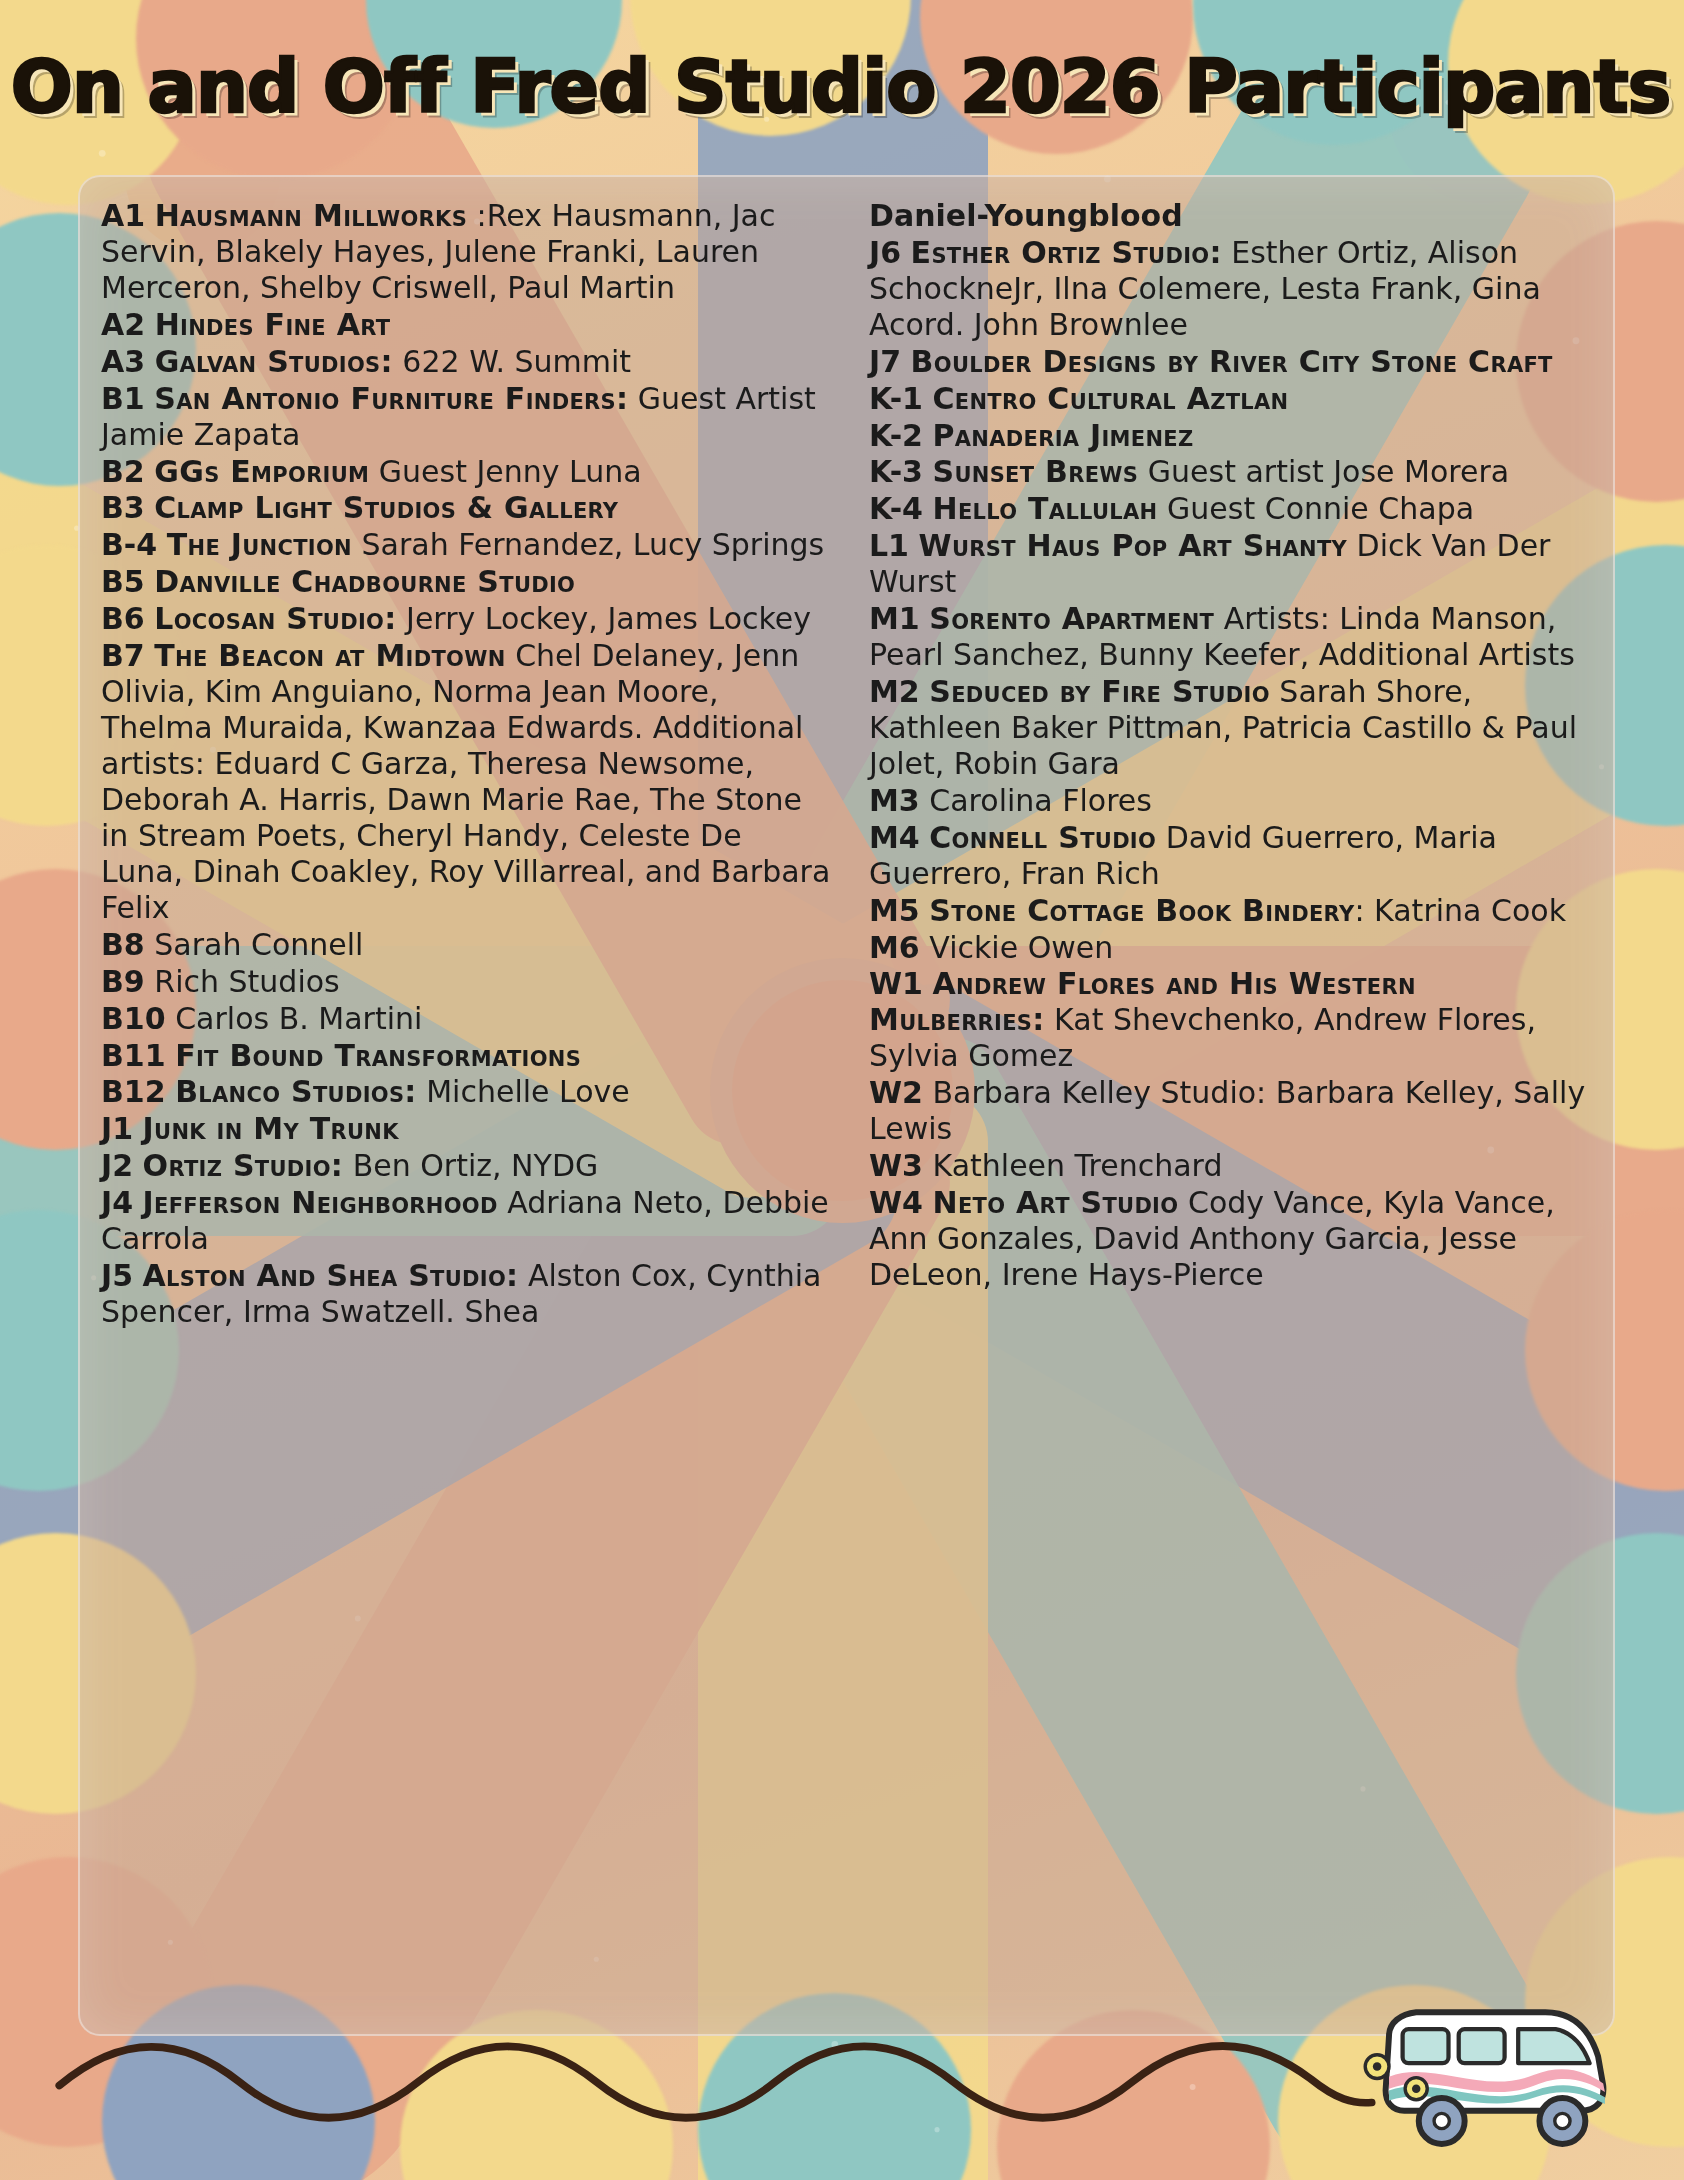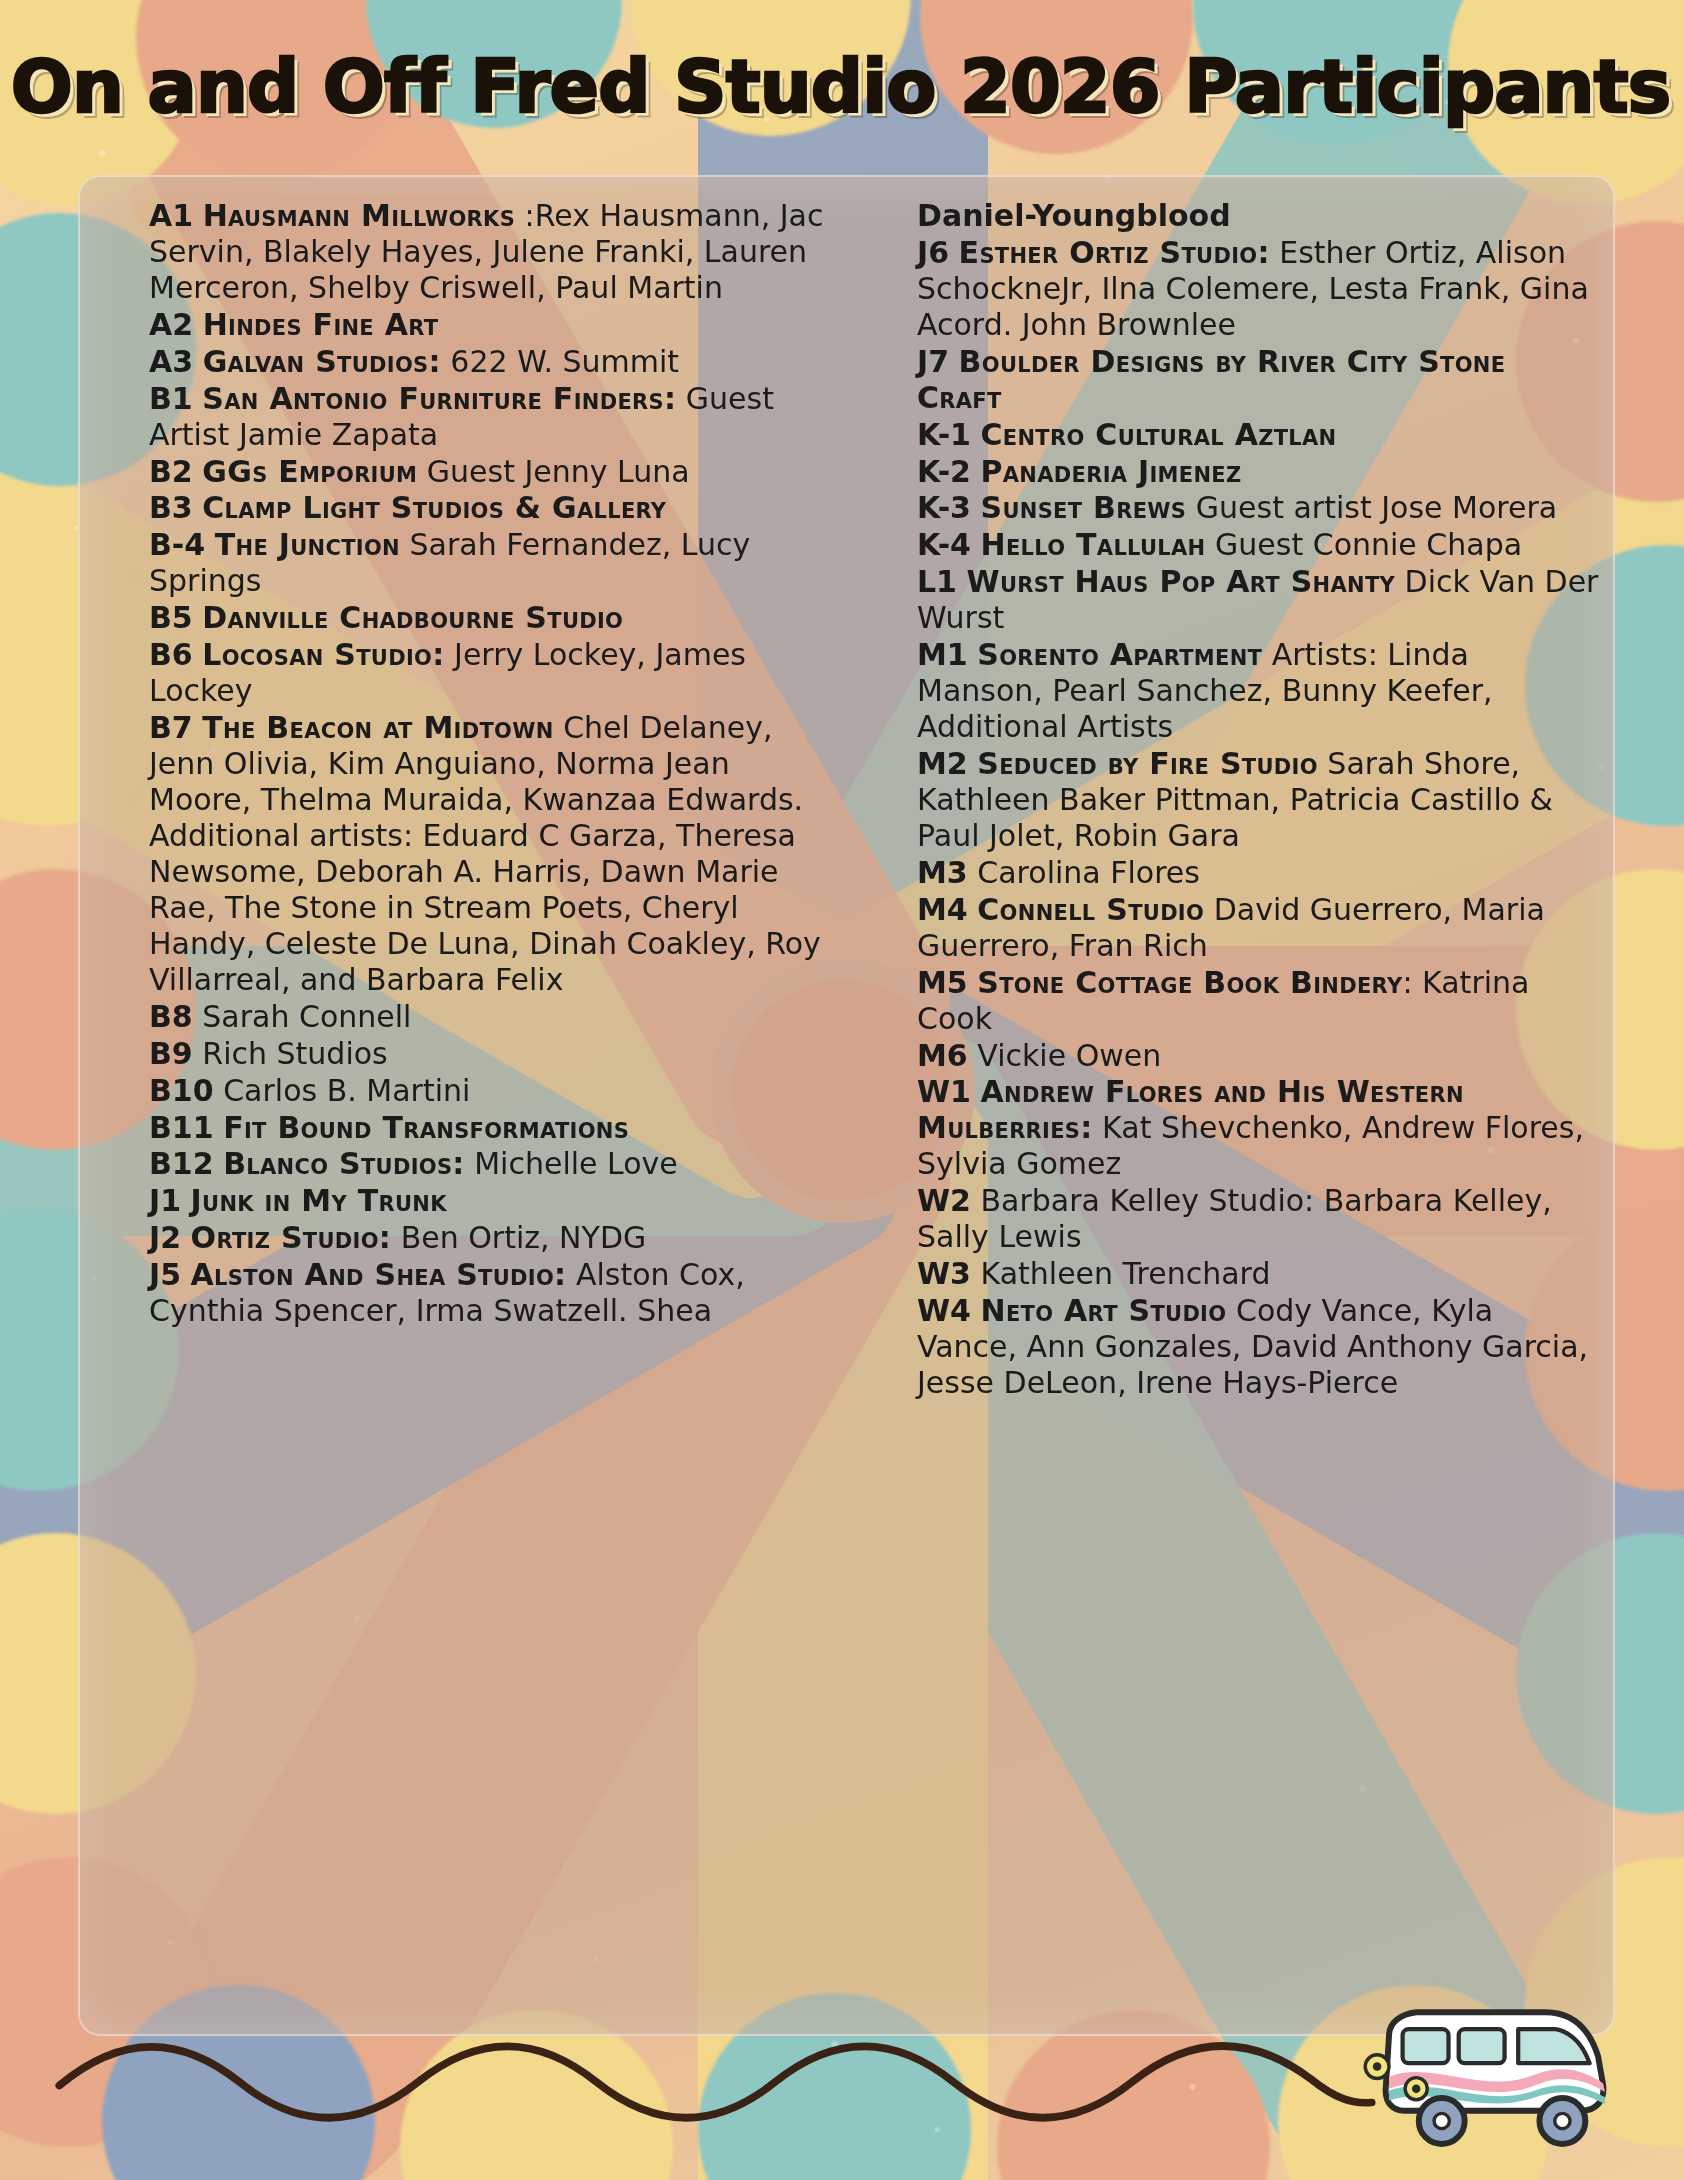--- a/index.html
+++ b/index.html
@@ -108,21 +108,20 @@
     height: 1831px;
     display: flex;
     gap: 37px;
     z-index: 5;
   }
   .col {
     width: 731px;
     font-size: 30px;
     line-height: 1.20;
     color: #1b1b1b;
-    margin-left: 48px;
   }
   .entry {
     margin: 0 0 0.9px 0;
   }
   .code {
     font-weight: 700;
   }
   
   .sc {
     font-weight: 700;
@@ -244,20 +243,21 @@
       <p class="entry"><span class="code">B5</span> <span class="sc">Danville Chadbourne Studio</span></p>
       <p class="entry"><span class="code">B6</span> <span class="sc">Locosan Studio:</span> <span class="plain">Jerry Lockey, James Lockey</span></p>
       <p class="entry"><span class="code">B7</span> <span class="sc">The Beacon at Midtown</span>  <span class="plain">Chel Delaney, Jenn Olivia,  Kim Anguiano, Norma Jean Moore, Thelma Muraida, Kwanzaa Edwards. Additional artists: Eduard C Garza, Theresa Newsome, Deborah A. Harris, Dawn Marie Rae, The Stone in Stream Poets, Cheryl Handy, Celeste De Luna, Dinah Coakley, Roy Villarreal, and Barbara Felix</span></p>
       <p class="entry"><span class="code">B8</span>  <span class="plain">Sarah Connell</span></p>
       <p class="entry"><span class="code">B9</span>  <span class="plain">Rich Studios</span></p>
       <p class="entry"><span class="code">B10</span>  <span class="plain">Carlos B. Martini</span></p>
       <p class="entry"><span class="code">B11</span> <span class="sc">Fit Bound Transformations</span></p>
       <p class="entry"><span class="code">B12</span> <span class="sc"> Blanco Studios:</span> <span class="plain">Michelle Love</span></p>
       <p class="entry"><span class="code">J1</span> <span class="sc">Junk in My Trunk</span></p>
       <p class="entry"><span class="code">J2</span> <span class="sc">Ortiz Studio:</span> <span class="plain">Ben Ortiz, NYDG</span></p>
+      <p class="entry"><span class="code">J4</span> <span class="sc">Jefferson Neighborhood</span> <span class="plain">Adriana Neto, Debbie Carrola</span></p>
       <p class="entry"><span class="code">J5</span> <span class="sc">Alston And Shea Studio:</span> <span class="plain">Alston Cox, Cynthia Spencer, Irma Swatzell. Shea</span></p>
     </div>
   <div class="col" id="col-right">
       <p class="entry"><span class="cont">Daniel-Youngblood</span></p>
       <p class="entry"><span class="code">J6</span> <span class="sc">Esther Ortiz Studio:</span> <span class="plain">Esther Ortiz, Alison SchockneJr, Ilna Colemere, Lesta Frank, Gina Acord. John Brownlee</span></p>
       <p class="entry"><span class="code">J7</span> <span class="sc">Boulder Designs by River City Stone Craft</span></p>
       <p class="entry"><span class="code">K-1</span> <span class="sc">Centro Cultural Aztlan</span></p>
       <p class="entry"><span class="code">K-2</span> <span class="sc">Panaderia Jimenez</span></p>
       <p class="entry"><span class="code">K-3</span> <span class="sc">Sunset Brews</span> <span class="plain">Guest artist Jose Morera</span></p>
       <p class="entry"><span class="code">K-4</span> <span class="sc">Hello Tallulah</span> <span class="plain">Guest Connie Chapa</span></p>

